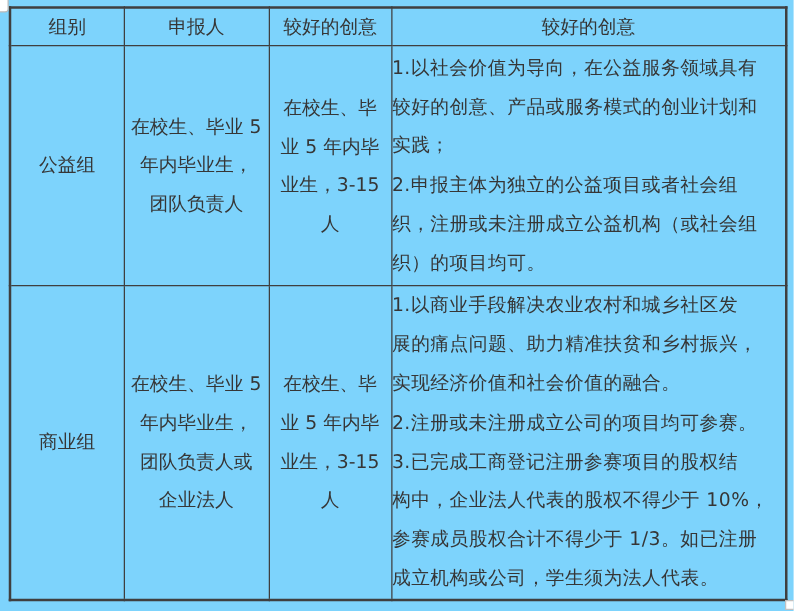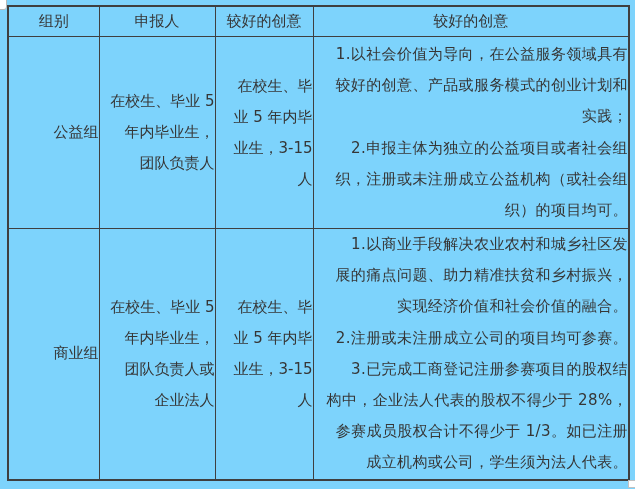--- a/index.html
+++ b/index.html
@@ -30,21 +30,20 @@
   }
   .doc-table th, .doc-table td {
     border: 1px solid #3f3f3f;
     color: #363636;
     font-size: 15px;
     font-weight: normal;
     padding: 0;
     vertical-align: middle;
     white-space: pre-line;
     overflow: hidden;
-    text-align: right;
   }
   .doc-table th {
     height: 29px;
     text-align: center;
   }
   .row-welfare { height: 192px; }
   .row-commercial { height: 250px; }
   .cell-center {
     text-align: center;
     line-height: 31px;
@@ -122,21 +121,21 @@
 企业法人</td>
         <td class="cell-center">在校生、毕
 业 5 年内毕
 业生，3-15
 人</td>
         <td class="cell-cond">1.以商业手段解决农业农村和城乡社区发
 展的痛点问题、助力精准扶贫和乡村振兴，
 实现经济价值和社会价值的融合。
 2.注册或未注册成立公司的项目均可参赛。
 3.已完成工商登记注册参赛项目的股权结
-构中，企业法人代表的股权不得少于 28%，
+构中，企业法人代表的股权不得少于 10%，
 参赛成员股权合计不得少于 1/3。如已注册
 成立机构或公司，学生须为法人代表。</td>
       </tr>
     </tbody>
   </table>
 
   <div class="move-handle"></div>
   <div class="resize-handle"></div>
 
 </div>

